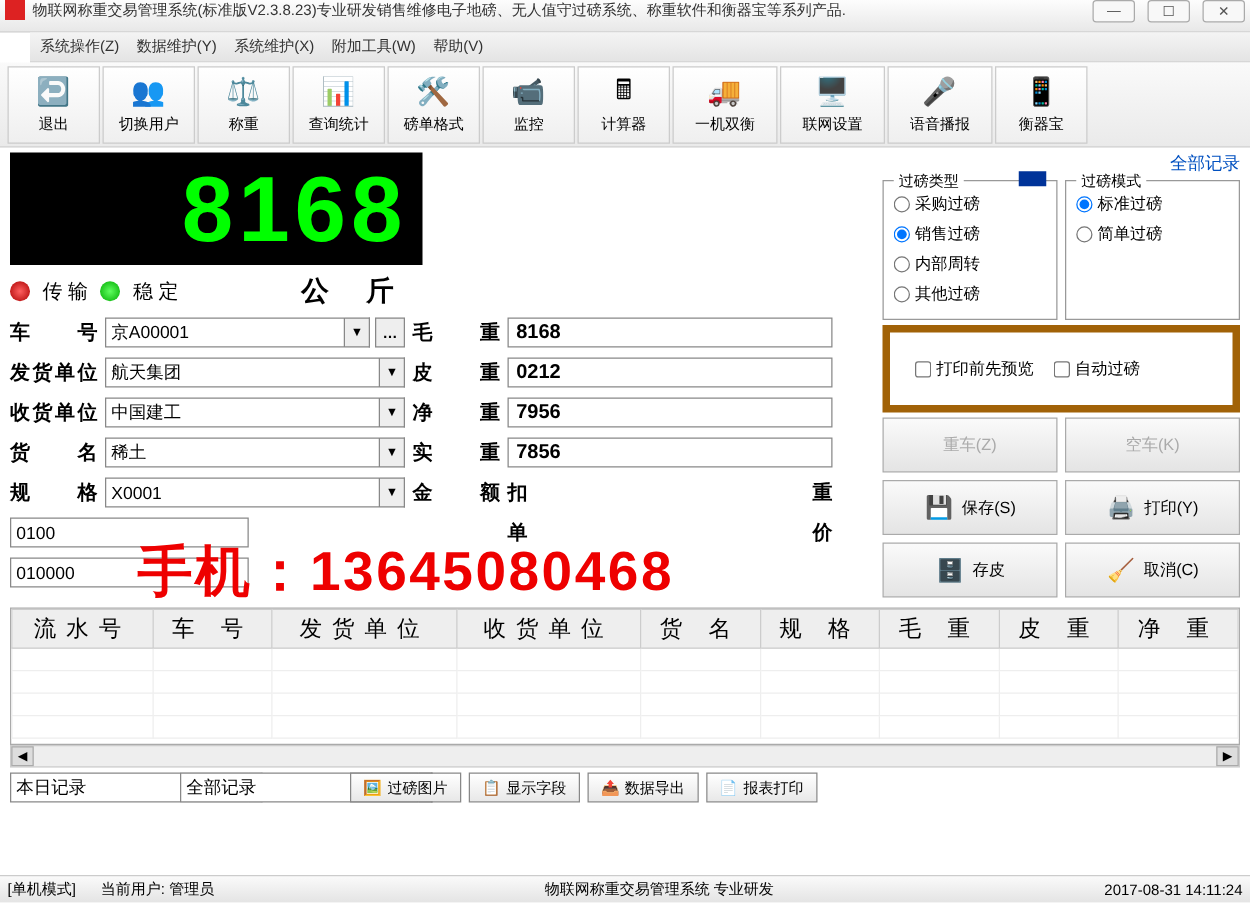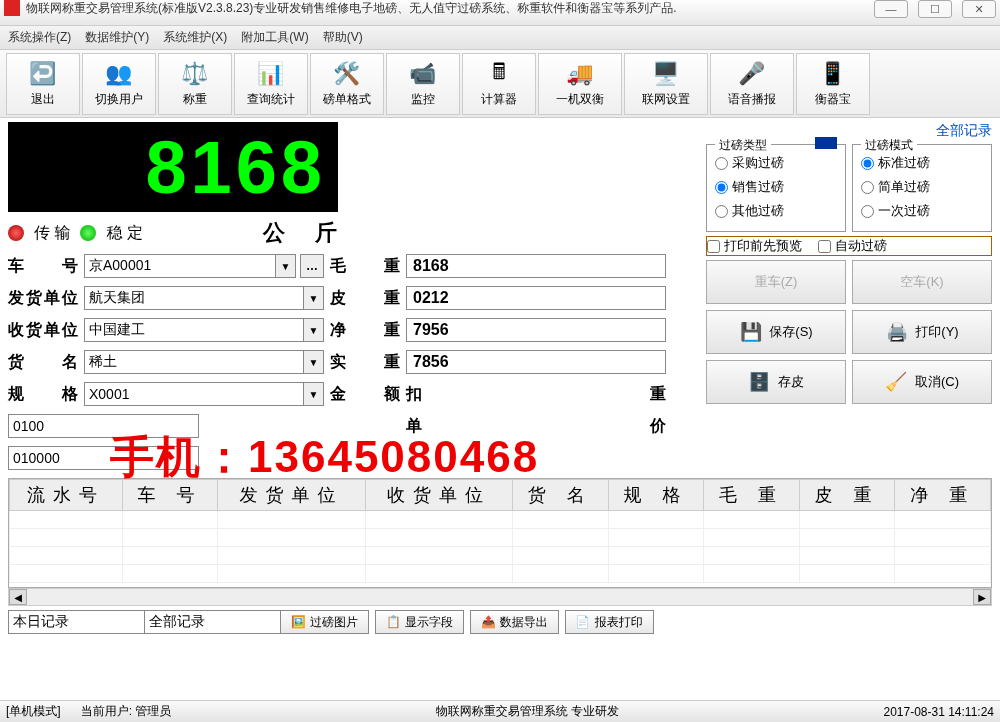--- a/index.html
+++ b/index.html
@@ -3,51 +3,51 @@
 <meta charset="utf-8">
 <style>
 * { box-sizing: border-box; margin: 0; padding: 0; font-family: "Microsoft YaHei", SimSun, sans-serif; }
 body { background: #f0f0f0; font-size: 12px; overflow: hidden; }
 .window { width: 1000px; height: 722px; background: #fff; display: flex; flex-direction: column; }
 .titlebar { height: 26px; background: linear-gradient(#fdfdfd,#e8e8e8); display: flex; align-items: flex-start; padding: 0 4px; border-bottom: 1px solid #ccc; }
 .titlebar .icon { width: 16px; height: 16px; background: #d22; margin-right: 6px; }
 .titlebar .title { flex: 1; font-size: 12px; color: #333; }
 .winbtns { display: flex; gap: 10px; }
 .winbtn { width: 34px; height: 18px; border: 1px solid #aaa; border-radius: 3px; display: flex; align-items: center; justify-content: center; font-size: 11px; color: #555; cursor: pointer; background: #f8f8f8; }
-.menubar { height: 24px; background: linear-gradient(#f4f4f4,#e4e4e4); display: flex; align-items: center; padding: 0 8px; gap: 14px; border-bottom: 1px solid #ccc; font-size: 12px; color: #333; }
+.menubar { height: 24px; background: linear-gradient(#f4f4f4,#e4e4e4); display: flex; align-items: center; padding: 0 8px; gap: 14px; border-bottom: 1px solid #ccc; font-size: 12px; color: #333; margin-left: 24px; }
 .menubar span { cursor: pointer; }
 .toolbar { height: 68px; background: linear-gradient(#fafafa,#eaeaea); display: flex; align-items: center; padding: 2px 6px; gap: 2px; border-bottom: 1px solid #ccc; }
 .tb-btn { width: 74px; height: 62px; border: 1px solid #ccc; background: linear-gradient(#fff,#efefef); display: flex; flex-direction: column; align-items: center; justify-content: center; gap: 3px; cursor: pointer; font-size: 12px; }
 .tb-btn.wide { width: 84px; }
 .tb-icon { width: 32px; height: 28px; display: flex; align-items: center; justify-content: center; font-size: 22px; }
 .content { flex: 1; display: flex; flex-direction: column; padding: 4px 8px; position: relative; }
 .upper { display: flex; gap: 6px; }
 .leftpane { flex: 1; display: flex; flex-direction: column; }
 .lcd { width: 330px; height: 90px; background: #000; color: #0f0; font-size: 74px; font-weight: bold; display: flex; align-items: center; justify-content: flex-end; padding-right: 12px; font-family: Arial; letter-spacing: 4px; }
 .statusrow { display: flex; align-items: center; gap: 10px; padding: 6px 0; }
 .dot { width: 16px; height: 16px; border-radius: 50%; display: inline-block; }
 .dot.red { background: radial-gradient(#ff6060,#a00); }
 .dot.green { background: radial-gradient(#60ff60,#0a0); }
 .statusrow .lbl { font-size: 16px; }
-.unit { font-size: 22px; margin-left: 110px; font-weight: bold; letter-spacing: 12px; }
+.unit { font-size: 22px; margin-left: 88px; font-weight: bold; letter-spacing: 12px; }
 .formgrid { display: grid; grid-template-columns: 70px 240px 70px 260px; gap: 8px 6px; align-items: center; font-size: 16px; font-weight: bold; }
 .formgrid label { text-align: justify; text-align-last: justify; }
 .combo { display: flex; height: 24px; }
 .combo input { flex: 1; border: 1px solid #888; padding: 0 4px; font-size: 14px; }
 .combo .dd { width: 20px; border: 1px solid #888; border-left: none; background: #eee; display: flex; align-items: center; justify-content: center; font-size: 10px; cursor: pointer; }
 .combo .more { width: 24px; border: 1px solid #888; margin-left: 4px; background: #eee; display: flex; align-items: center; justify-content: center; font-size: 12px; cursor: pointer; }
 .valbox { height: 24px; border: 1px solid #888; padding: 0 6px; font-size: 16px; display: flex; align-items: center; background: #fff; }
 .rightpane { width: 286px; display: flex; flex-direction: column; gap: 4px; }
 .allrec { text-align: right; color: #0060d0; font-size: 14px; cursor: pointer; }
 .groups { display: flex; gap: 6px; }
 .group { border: 1px solid #999; padding: 6px 8px 8px; flex: 1; position: relative; }
 .group .gtitle { position: absolute; top: -8px; left: 8px; background: #fff; padding: 0 4px; font-size: 12px; }
 .group label { display: flex; align-items: center; gap: 4px; font-size: 13px; padding: 3px 0; cursor: pointer; }
 .bluebox { width: 22px; height: 12px; background: #003399; display: inline-block; position: absolute; right: 8px; top: -8px; }
-.chkrow { border: 1px solid #a16207; padding: 0; display: flex; gap: 16px; font-size: 13px; }
+.chkrow { border: 6px solid #a16207; padding: 20px; display: flex; gap: 16px; font-size: 13px; }
 .chkrow label { display: flex; align-items: center; gap: 4px; cursor: pointer; }
 .btngrid { display: grid; grid-template-columns: 1fr 1fr; gap: 6px; }
 .actbtn { height: 44px; border: 1px solid #aaa; background: linear-gradient(#fafafa,#e4e4e4); display: flex; align-items: center; justify-content: center; gap: 6px; font-size: 13px; cursor: pointer; }
 .actbtn.disabled { color: #aaa; }
 .actbtn .aicon { width: 24px; height: 24px; display: flex; align-items: center; justify-content: center; font-size: 18px; }
 .watermark { position: absolute; top: 310px; left: 110px; color: #e00; font-size: 44px; font-weight: bold; pointer-events: none; letter-spacing: 2px; z-index: 100; }
 .tablewrap { margin-top: 8px; border: 1px solid #aaa; height: 110px; overflow: auto; }
 table { width: 100%; border-collapse: collapse; font-size: 18px; }
 th { background: #eee; border: 1px solid #ccc; padding: 3px; font-weight: normal; letter-spacing: 8px; }
 td { border: 1px solid #eee; height: 18px; }
@@ -206,36 +206,36 @@
             <label>
                 <input type="radio" name="t" style="">
                 <span>采购过磅</span>
               </label>
             <label>
                 <input type="radio" name="t" checked="" style="">
                 <span>销售过磅</span>
               </label>
             <label>
                 <input type="radio" name="t" style="">
+                <span>内部周转</span>
+              </label>
+            <label>
+                <input type="radio" name="t" style="">
                 <span>其他过磅</span>
               </label>
           </div>
           <div class="group">
             <span class="gtitle">过磅模式</span>
             <label>
                 <input type="radio" name="m" checked="" style="">
                 <span>标准过磅</span>
               </label>
             <label>
                 <input type="radio" name="m" style="">
                 <span>简单过磅</span>
-              </label>
-            <label>
-                <input type="radio" name="m" style="">
-                <span>一次过磅</span>
               </label>
           </div>
         </div>
         <div class="chkrow">
           <label>
               <input type="checkbox" style="">
               <span>打印前先预览</span>
             </label>
           <label>
               <input type="checkbox" style="">

